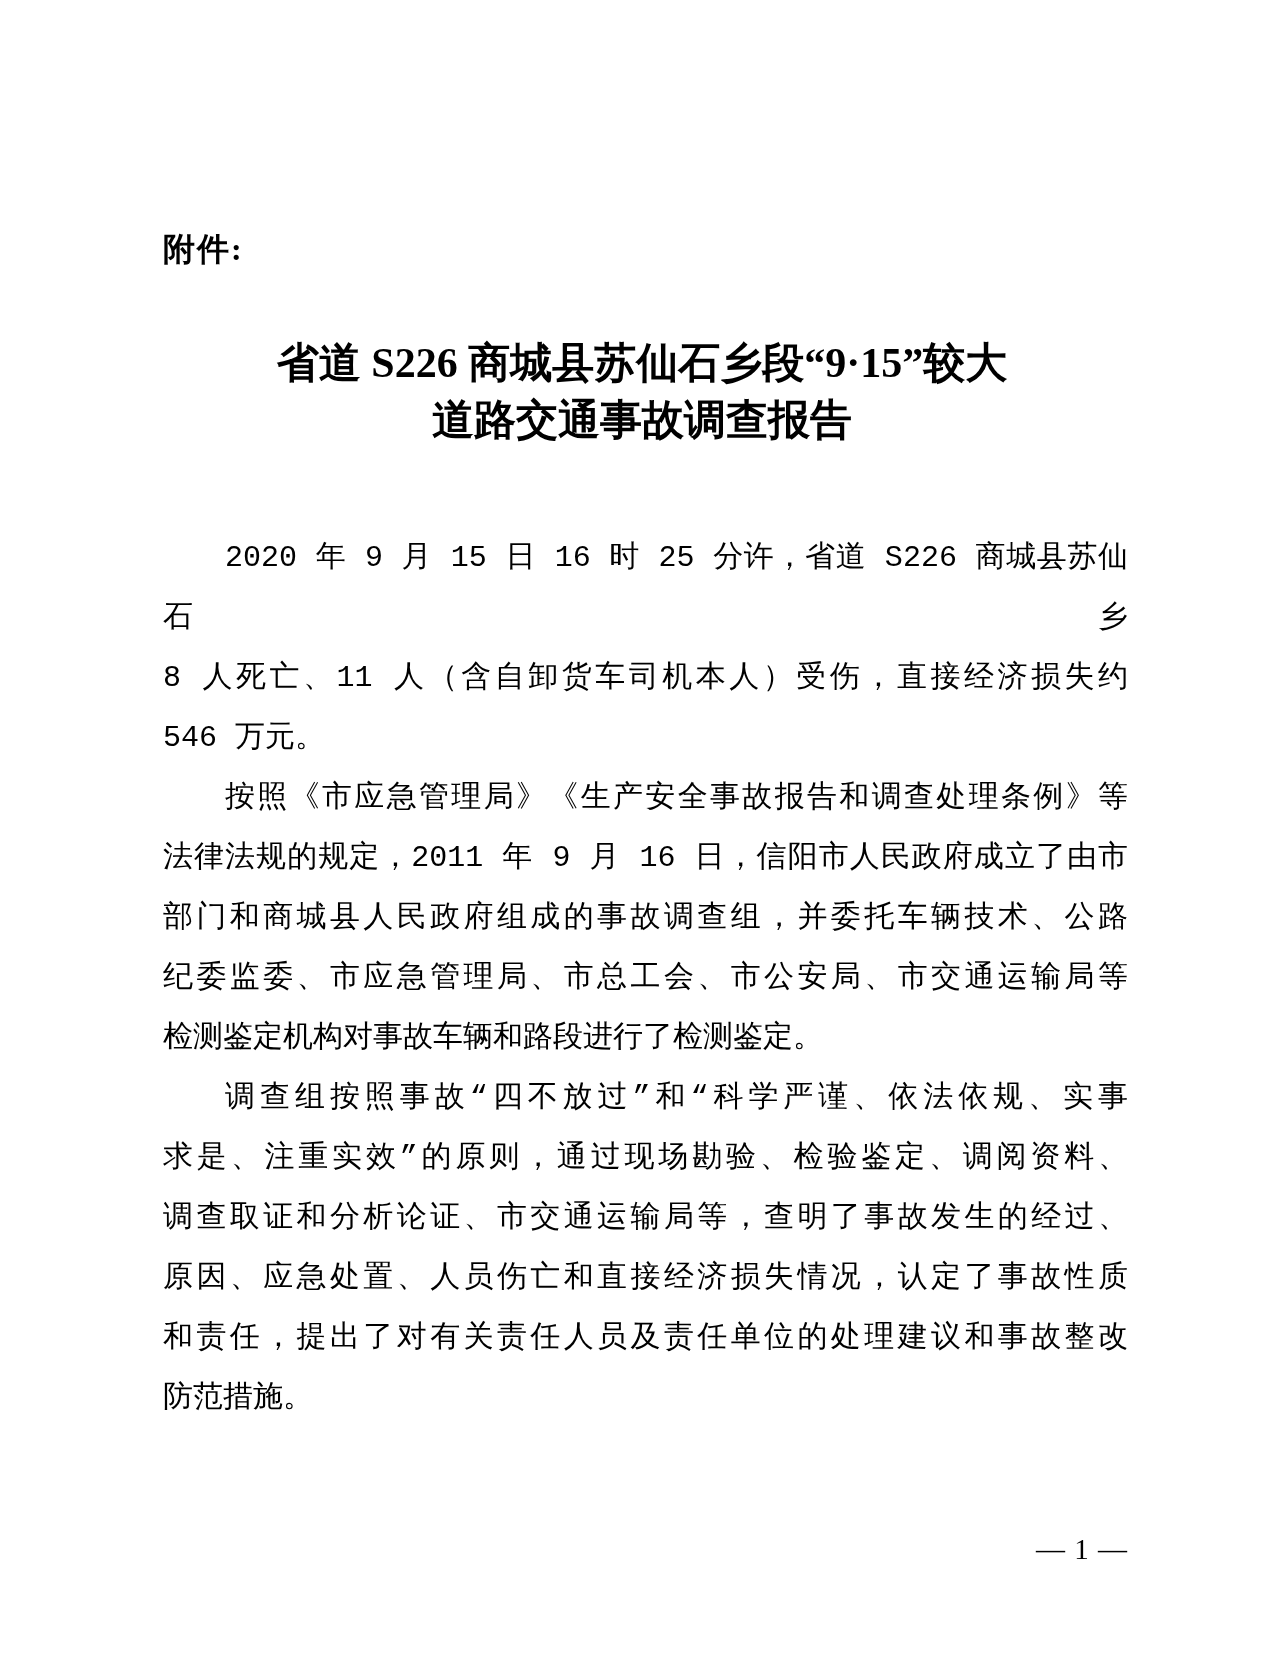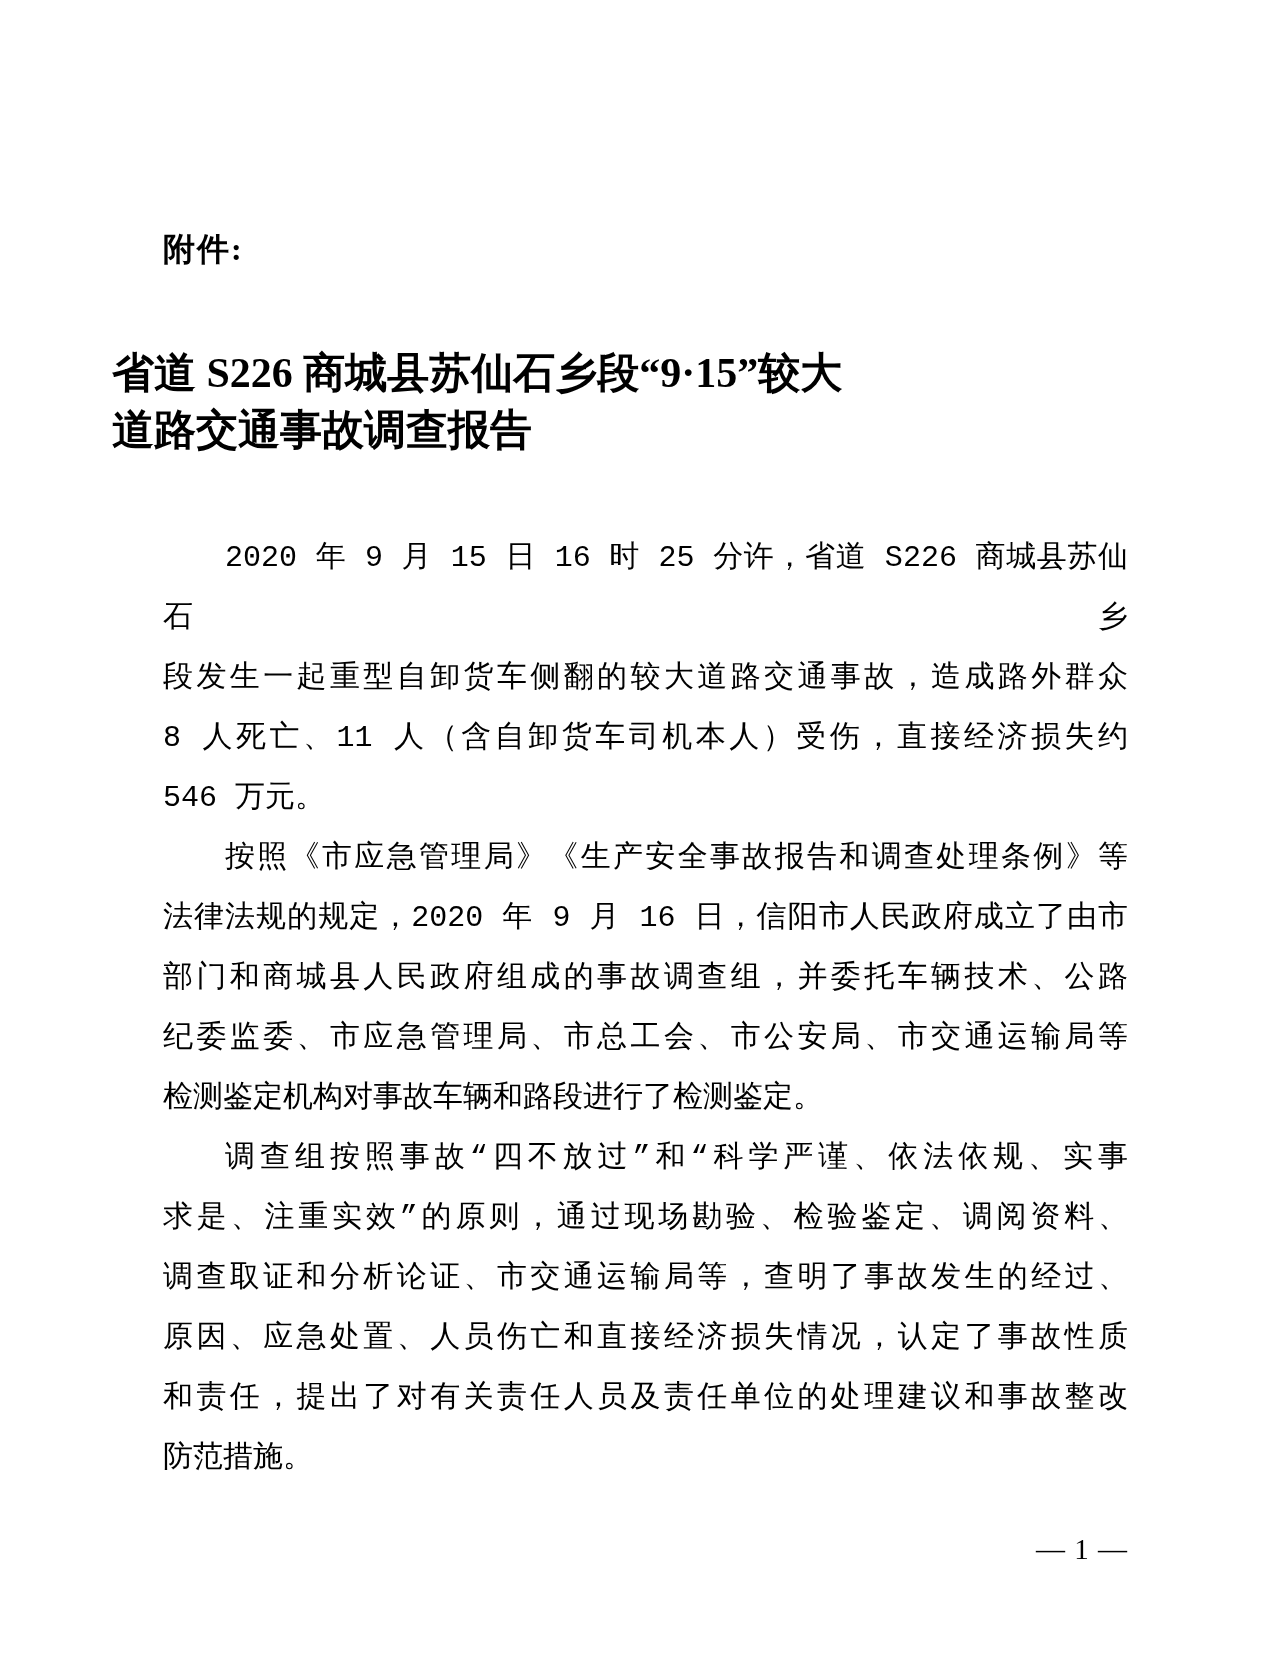--- a/index.html
+++ b/index.html
@@ -23,21 +23,22 @@
     top: 228px;
     font-size: 32px;
     font-weight: 700;
     letter-spacing: 2px;
   }
   .title {
     position: absolute;
     left: 100px;
     top: 333px;
     width: 1080px;
-    margin: 12px;
+    margin: 2px;
+    text-align: center;
     font-size: 42px;
     line-height: 57px;
     font-weight: 700;
   }
   .title .title-line {
     display: block;
   }
   .body-text {
     position: absolute;
     left: 163px;
@@ -80,28 +81,27 @@
 
   <h1 class="title">
     <span class="title-line">省道 S226 商城县苏仙石乡段“9·15”较大</span>
     <span class="title-line">道路交通事故调查报告</span>
   </h1>
 
   <div class="body-text">
 
     <div class="para">
       <div class="line indent">2020 年 9 月 15 日 16 时 25 分许，省道 S226 商城县苏仙石乡</div>
-      <div class="line">段发生一起重型自卸货车侧翻的较大道路交通事故，造成路外群众</div>
       <div class="line">8 人死亡、11 人（含自卸货车司机本人）受伤，直接经济损失约</div>
       <div class="line last">546 万元。</div>
     </div>
 
     <div class="para">
       <div class="line indent">按照《市应急管理局》《生产安全事故报告和调查处理条例》等</div>
-      <div class="line">法律法规的规定，2020 年 9 月 16 日，信阳市人民政府成立了由市</div>
+      <div class="line">法律法规的规定，2011 年 9 月 16 日，信阳市人民政府成立了由市</div>
       <div class="line">部门和商城县人民政府组成的事故调查组，并委托车辆技术、公路</div>
       <div class="line">纪委监委、市应急管理局、市总工会、市公安局、市交通运输局等</div>
       <div class="line last">检测鉴定机构对事故车辆和路段进行了检测鉴定。</div>
     </div>
 
     <div class="para">
       <div class="line indent">调查组按照事故“四不放过”和“科学严谨、依法依规、实事</div>
       <div class="line">求是、注重实效”的原则，通过现场勘验、检验鉴定、调阅资料、</div>
       <div class="line">调查取证和分析论证、市交通运输局等，查明了事故发生的经过、</div>
       <div class="line">原因、应急处置、人员伤亡和直接经济损失情况，认定了事故性质</div>

